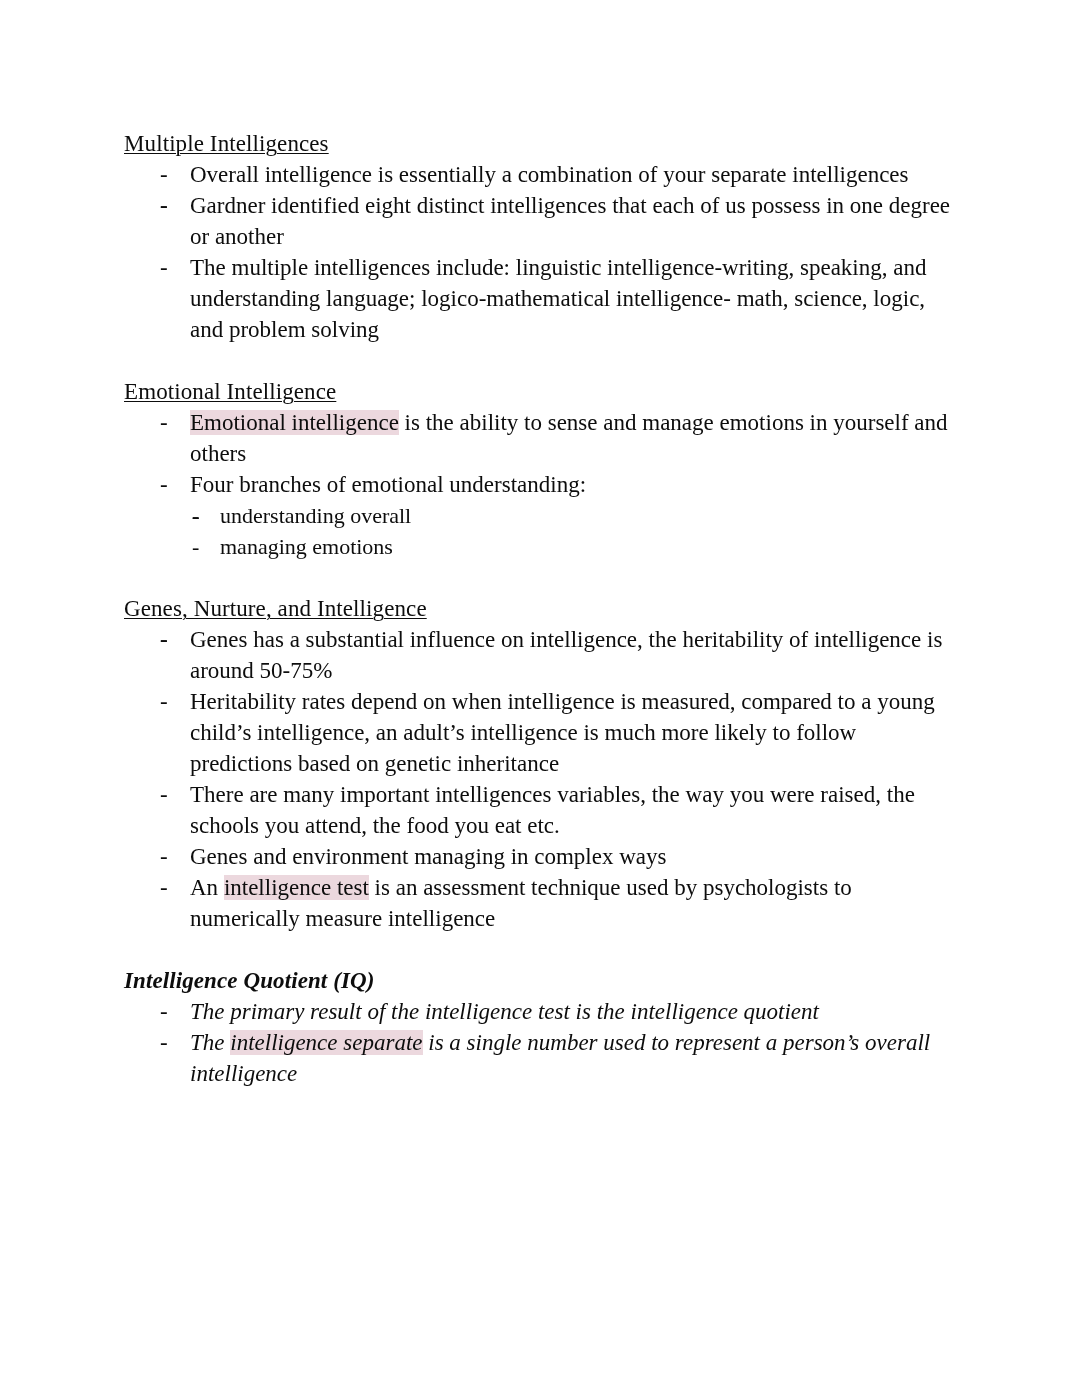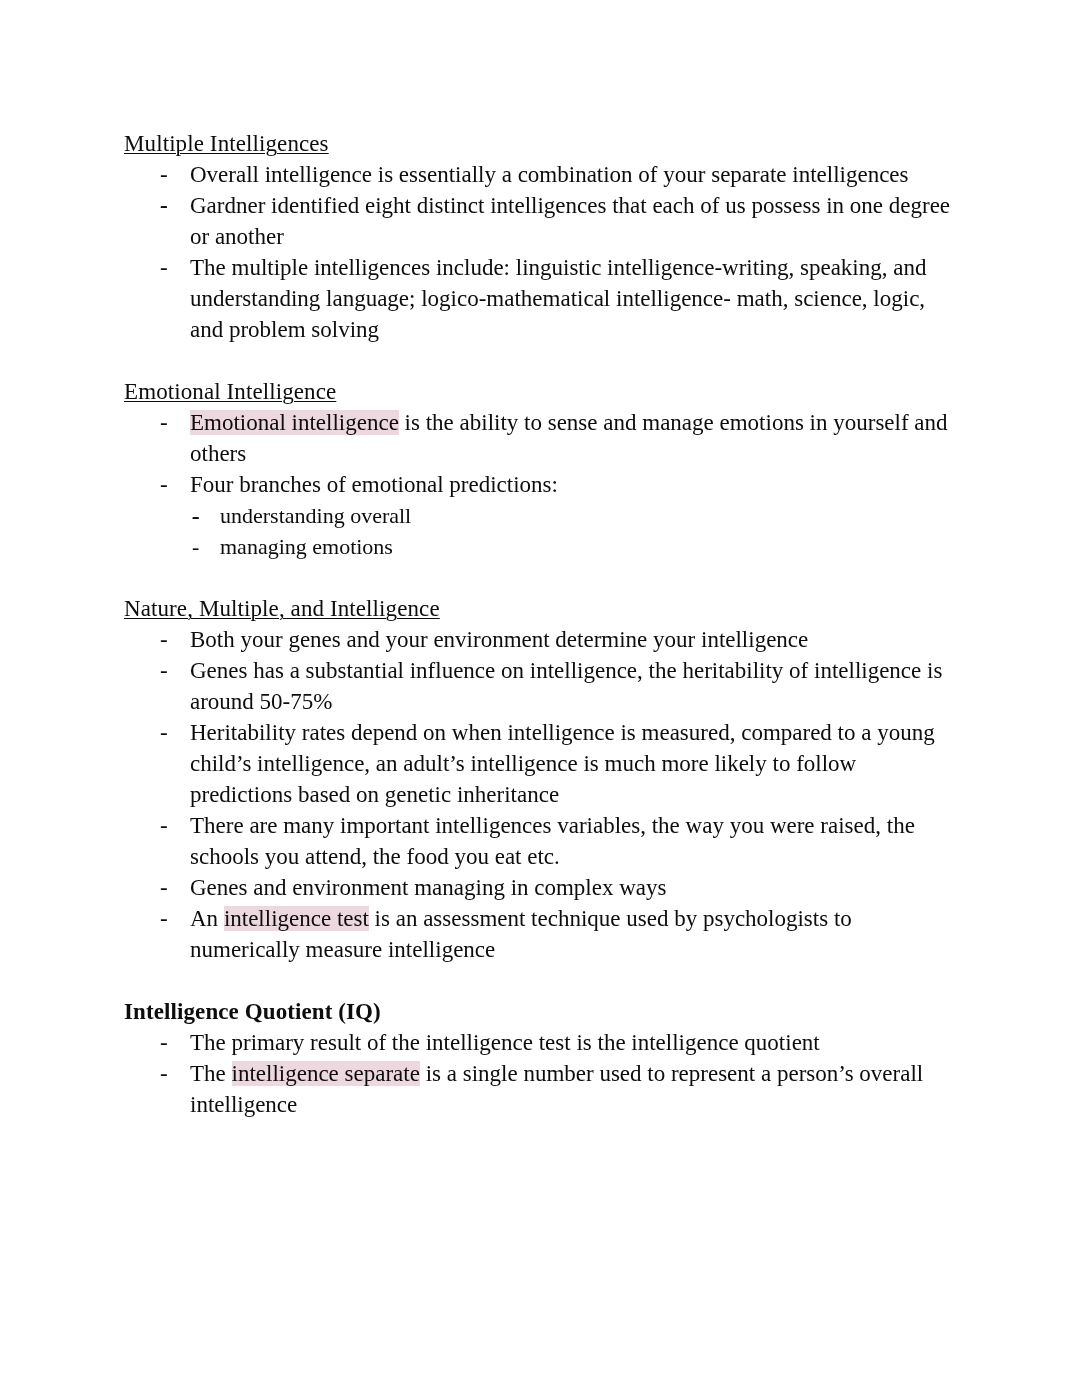--- a/index.html
+++ b/index.html
@@ -19,20 +19,21 @@
     width: 1080px;
     height: 1070px;
     box-sizing: border-box;
     padding: 128px 118px 0 124px;
   }
   .section {
     margin-bottom: 31px;
   }
   .section:last-child {
     margin-bottom: 0;
+    font-style: italic;
   }
   .heading {
     font-size: 23px;
     line-height: 31px;
     letter-spacing: 0.1px;
     white-space: nowrap;
     margin: 0 0 0 0;
   }
   .heading.underlined {
     text-decoration: underline;
@@ -100,33 +101,33 @@
           <li class="bullet"><span class="dash">-</span><span class="txt">Overall intelligence is essentially a combination of your separate intelligences</span></li>
           <li class="bullet"><span class="dash">-</span></li>
           <li class="bullet"><span class="dash">-</span><span class="txt">Gardner identified eight distinct intelligences that each of us possess in one degree or another</span></li>
           <li class="bullet"><span class="dash">-</span><span class="txt">The multiple intelligences include: linguistic intelligence-writing, speaking, and understanding language; logico-mathematical intelligence- math, science, logic, and problem solving</span></li>
         </ul>
       </div>
       <div class="section">
         <div class="heading underlined">Emotional Intelligence</div>
         <ul class="bullets">
           <li class="bullet"><span class="dash">-</span><span class="txt hl">Emotional intelligence</span><span class="txt"> is the ability to sense and manage emotions in yourself and others</span></li>
-          <li class="bullet"><span class="dash">-</span><span class="txt">Four branches of emotional predictions:</span></li>
+          <li class="bullet"><span class="dash">-</span><span class="txt">Four branches of emotional understanding:</span></li>
           <ul class="sub-bullets">
             <li class="sub-bullet"><span class="dash">-</span></li>
             <li class="sub-bullet"><span class="dash">-</span></li>
             <li class="sub-bullet"><span class="dash">-</span><span class="txt">understanding overall</span></li>
             <li class="sub-bullet"><span class="dash">-</span><span class="txt">managing emotions</span></li>
           </ul>
         </ul>
       </div>
       <div class="section">
-        <div class="heading underlined">Nature, Multiple, and Intelligence</div>
+        <div class="heading underlined">Genes, Nurture, and Intelligence</div>
         <ul class="bullets">
-          <li class="bullet"><span class="dash">-</span><span class="txt">Both your genes and your environment determine your intelligence</span></li>
+          <li class="bullet"><span class="dash">-</span></li>
           <li class="bullet"><span class="dash">-</span><span class="txt">Genes has a substantial influence on intelligence, the heritability of intelligence is around 50-75%</span></li>
           <li class="bullet"><span class="dash">-</span><span class="txt">Heritability rates depend on when intelligence is measured, compared to a young child’s intelligence, an adult’s intelligence is much more likely to follow predictions based on genetic inheritance</span></li>
           <li class="bullet"><span class="dash">-</span><span class="txt">There are many important intelligences variables, the way you were raised, the schools you attend, the food you eat etc.</span></li>
           <li class="bullet"><span class="dash">-</span><span class="txt">Genes and environment managing in complex ways</span></li>
           <li class="bullet"><span class="dash">-</span><span class="txt">An </span><span class="txt hl">intelligence test</span><span class="txt"> is an assessment technique used by psychologists to numerically measure intelligence</span></li>
         </ul>
       </div>
       <div class="section">
         <div class="heading bold">Intelligence Quotient (IQ)</div>
         <ul class="bullets">

